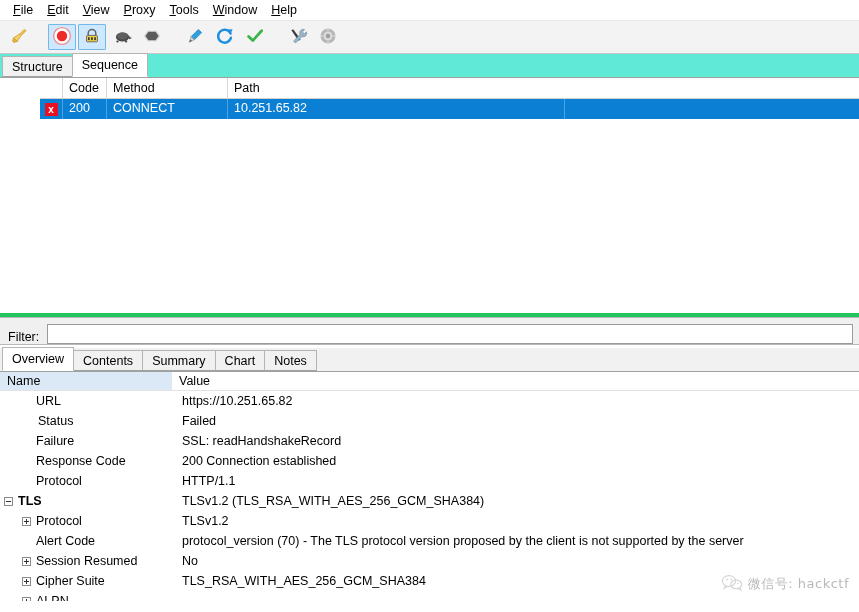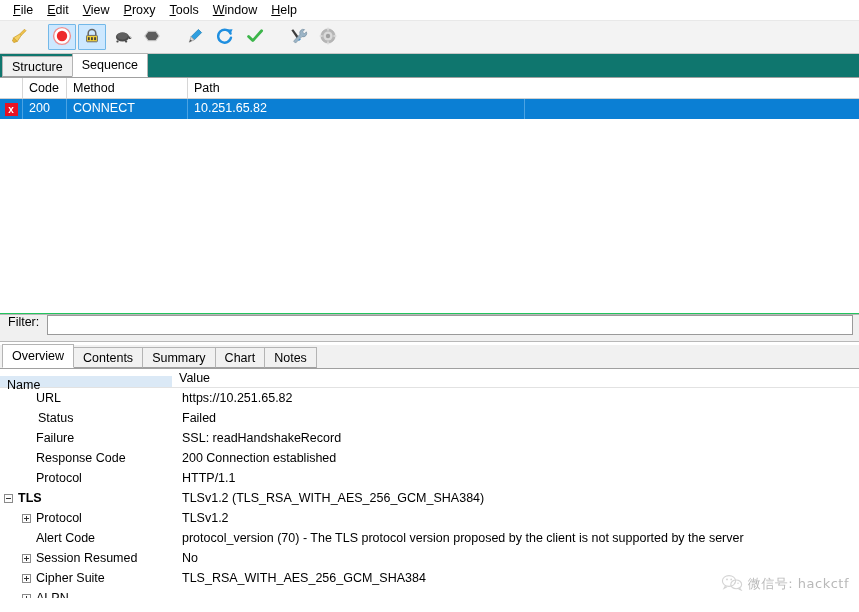--- a/index.html
+++ b/index.html
@@ -72,21 +72,21 @@
     border: 1px solid #73b8e8;
   }
   .tb-sep {
     width: 13px;
     height: 26px;
   }
 
   
   .toptabs {
     height: 24px;
-    background: #0f766e;
+    background: #5eead4;
     display: flex;
     align-items: flex-end;
     padding-left: 2px;
     box-sizing: border-box;
     border-bottom: 1px solid #a0a0a0;
   }
   .ttab {
     height: 21px;
     line-height: 21px;
     padding: 0 9px;
@@ -107,21 +107,22 @@
     position: relative;
     z-index: 2;
   }
 
   
   .table-wrap {
     height: 235px;
     background: #ffffff;
     position: relative;
     overflow: hidden;
-    border-bottom: 1px solid #22c55e;
+    border-bottom: 4px solid #22c55e;
+    padding-left: 40px;
   }
   .tbl-head {
     display: flex;
     height: 21px;
     background: #ffffff;
     border-bottom: 1px solid #d0d0d0;
     box-sizing: border-box;
   }
   .th {
     font-size: 12.5px;
@@ -177,21 +178,21 @@
     font-family: "Liberation Sans", sans-serif;
   }
 
   
   .filterbar {
     height: 28px;
     background: #f0f0f0;
     border-top: 1px solid #b8b8b8;
     border-bottom: 1px solid #b8b8b8;
     display: flex;
-    align-items: flex-start;
+    align-items: flex-end;
     padding: 0 6px 0 8px;
     box-sizing: border-box;
   }
   .filter-label {
     font-size: 12.5px;
     margin-right: 8px;
     color: #000;
     cursor: default;
   }
   .filter-input {
@@ -255,21 +256,20 @@
   }
   .det-head .dh-name {
     width: 172px;
     background: #dbe9f6;
     font-size: 12.5px;
     line-height: 18px;
     padding-left: 7px;
     box-sizing: border-box;
     color: #000;
     cursor: default;
-    margin-top: 7px;
   }
   .det-head .dh-value {
     flex: 1;
     background: #ffffff;
     font-size: 12.5px;
     line-height: 18px;
     padding-left: 7px;
     box-sizing: border-box;
     color: #000;
     cursor: default;

